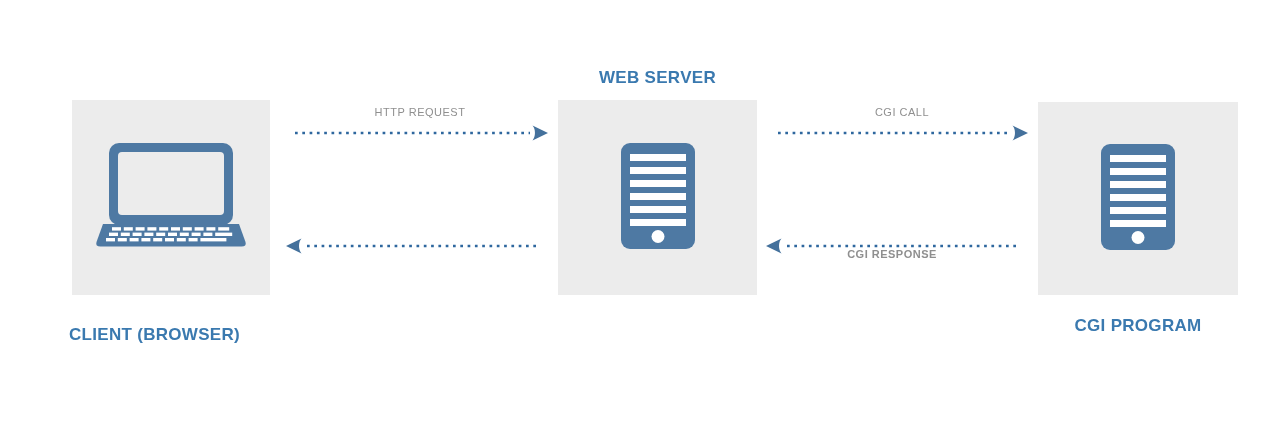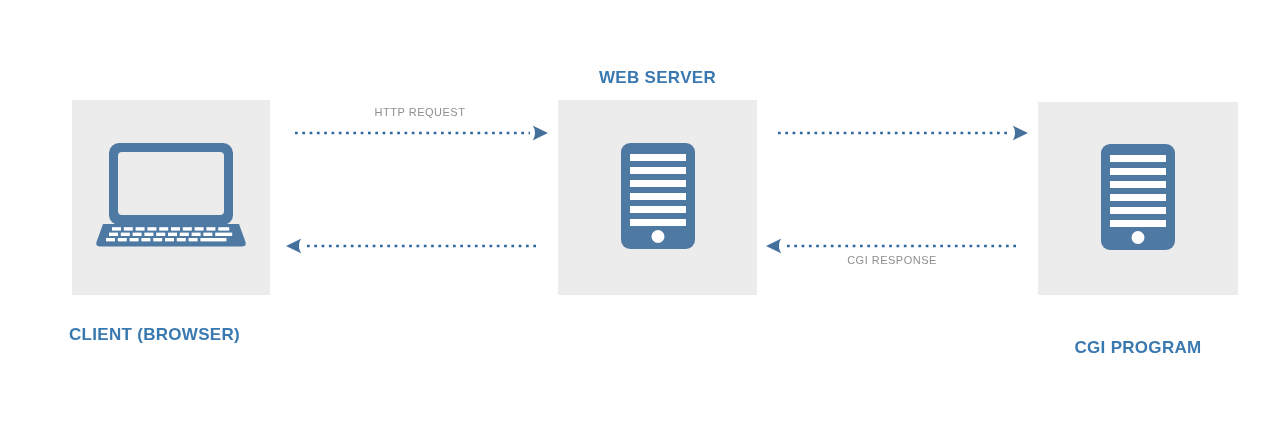--- a/index.html
+++ b/index.html
@@ -29,21 +29,21 @@
   .node-title {
     position: absolute;
     font-size: 17px;
     font-weight: bold;
     color: var(--title-blue, #3a79af);
     letter-spacing: 0.3px;
     white-space: nowrap;
   }
   #title-web    { left: 558px;  top: 68px;  width: 199px; text-align: center; }
   #title-client { left: 69px;   top: 325px; width: 200px; text-align: left; }
-  #title-cgi    { left: 1038px; top: 338px; width: 200px; text-align: center; }
+  #title-cgi    { left: 1038px; top: 316px; width: 200px; text-align: center; }
 
   .arrow {
     position: absolute;
     height: 16px;
   }
   .arrow svg { display: block; }
   .arrow.flip svg { transform: scaleX(-1); }
   #arrow-http-request { left: 293px; top: 125px; width: 255px; }
   #arrow-http-response{ left: 286px; top: 238px; width: 252px; }
   #arrow-cgi-call     { left: 776px; top: 125px; width: 252px; }
@@ -54,21 +54,21 @@
     width: 200px;
     font-size: 11px;
     color: var(--arrow-label-gray, #8f8f8f);
     letter-spacing: 0.5px;
     text-align: center;
     white-space: nowrap;
   }
   #label-http-request { left: 320px; top: 106px; }
   #label-http-response{ left: 312px; top: 262px; }
   #label-cgi-call     { left: 802px; top: 106px; }
-  #label-cgi-response { left: 792px; top: 254px; }
+  #label-cgi-response { left: 792px; top: 248px; font-weight: bold; }
 
   .dot-line   { stroke: var(--arrow-blue, #2e679e); }
   .dart-head  { fill: var(--head-blue, #44719c); }
   .icon-blue  { fill: var(--icon-blue, #4e79a3); }
   .icon-slot  { fill: #ffffff; }
   .screen-fill{ fill: var(--node-bg, #ececec); }
 </style>
 </head>
 <body>
 
@@ -172,15 +172,16 @@
     </svg>
   </div>
   <div class="arrow flip" id="arrow-cgi-response">
     <svg width="252" height="16" viewBox="0 0 252 16" xmlns="http://www.w3.org/2000/svg">
       <line class="dot-line" x1="2" y1="8" x2="234" y2="8" stroke-width="2.7" stroke-dasharray="2.7 4.6"></line>
       <path class="dart-head" d="M252,8 L236.5,0.6 C239.8,4.2 239.8,11.8 236.5,15.4 Z"></path>
     </svg>
   </div>
 
   <div class="arrow-label" id="label-http-request">HTTP REQUEST</div>
+  <div class="arrow-label" id="label-cgi-call">CGI CALL</div>
   <div class="arrow-label" id="label-cgi-response">CGI RESPONSE</div>
 
 </div>
 
 </body></html>

